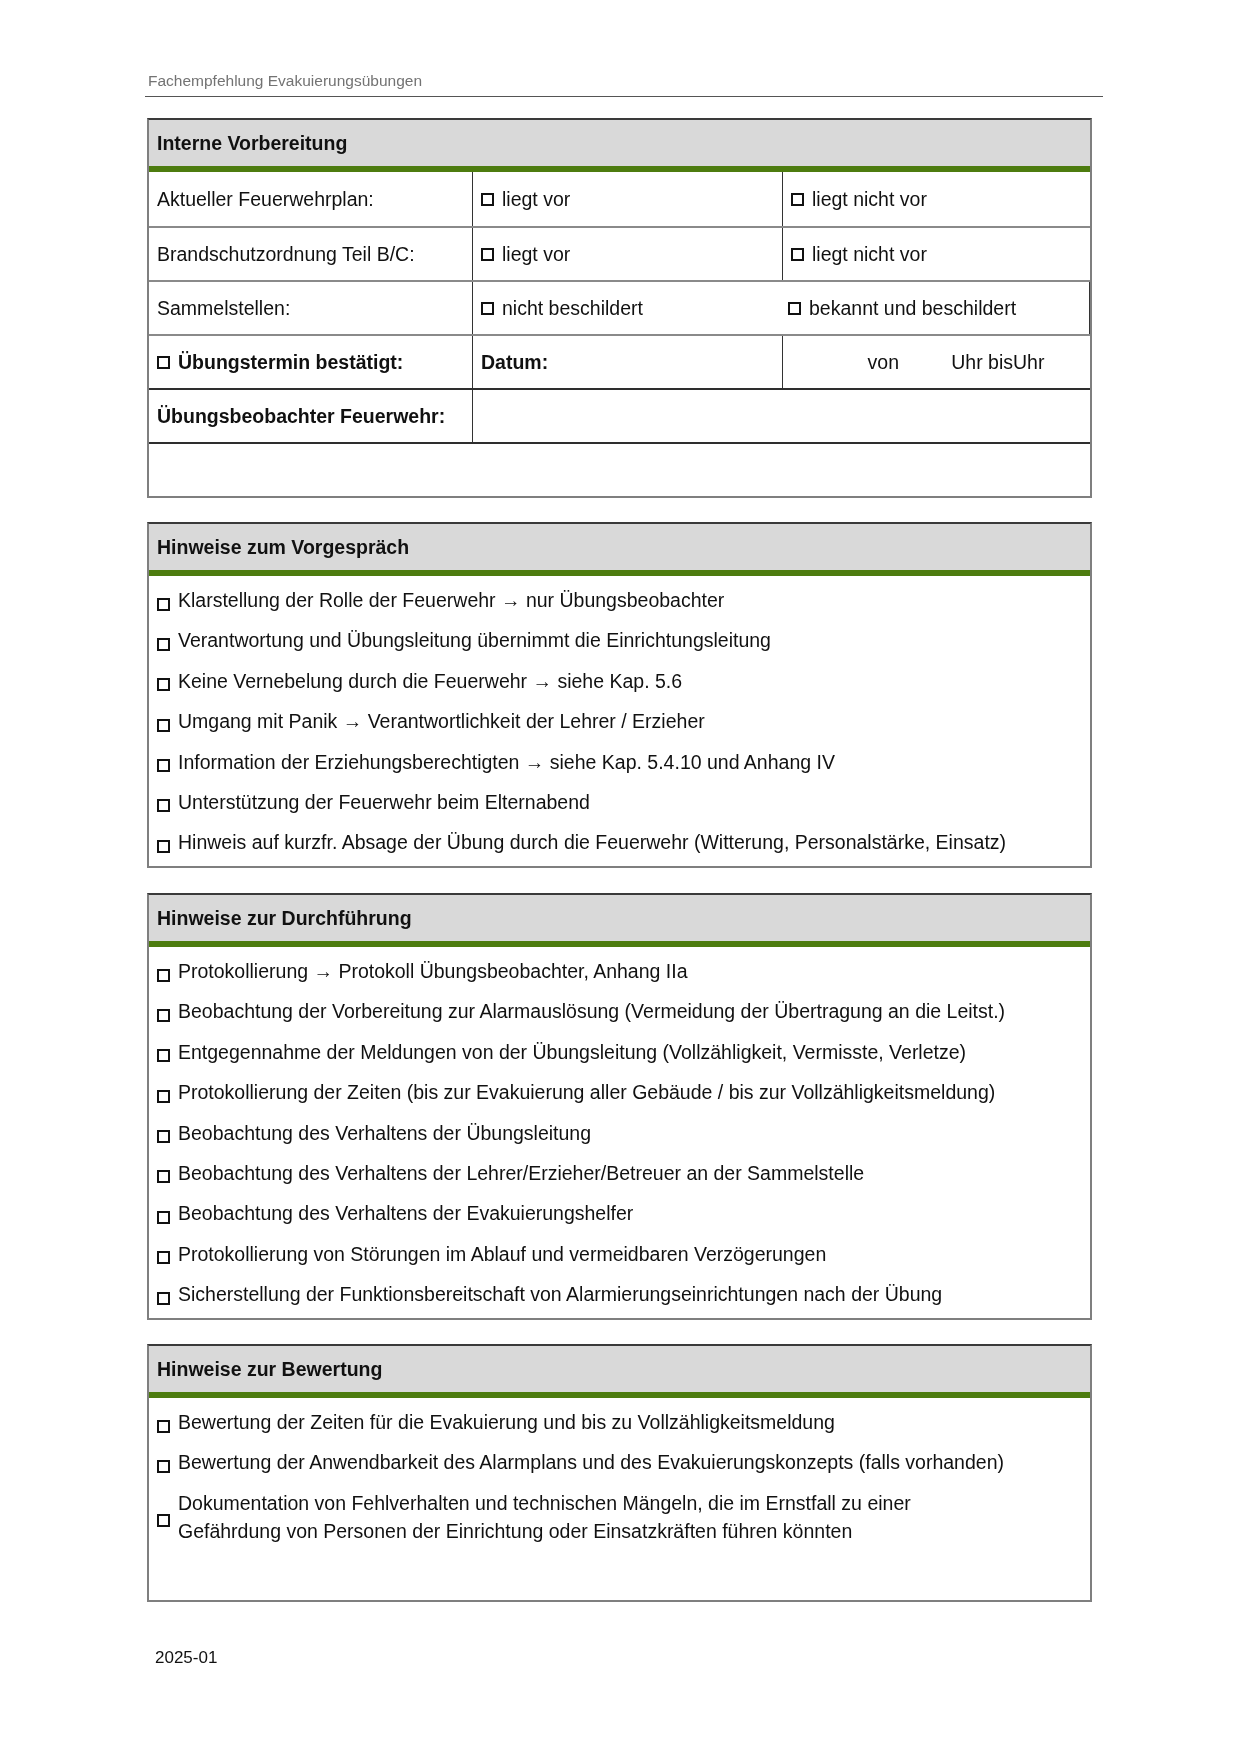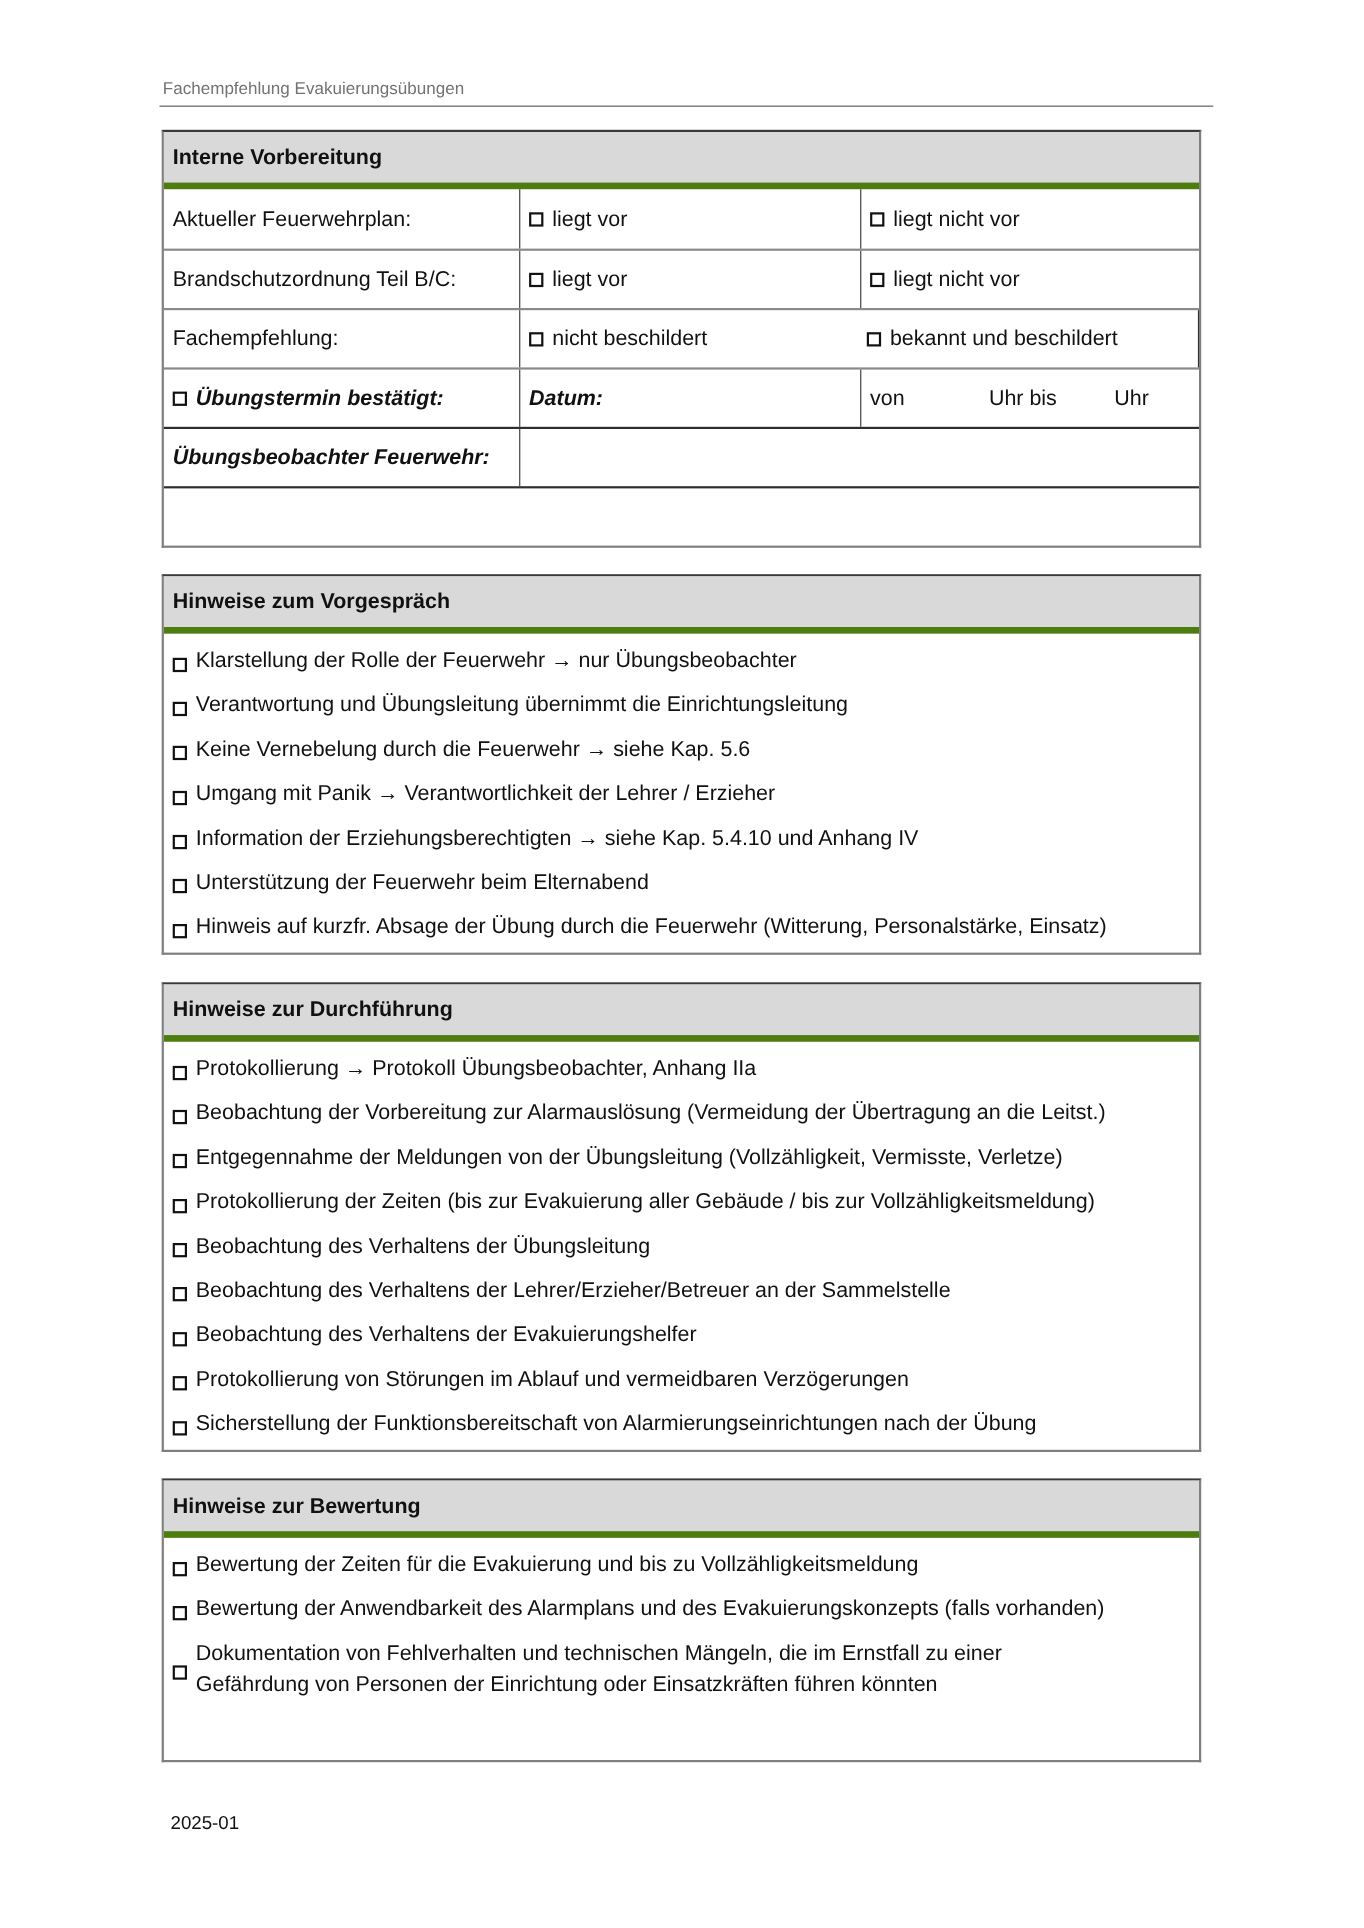--- a/index.html
+++ b/index.html
@@ -18,32 +18,32 @@
     position: absolute; left: 147px; width: 945px; box-sizing: border-box;
     border: 2px solid #7f7f7f; border-top-color: #3a3a3a;
   }
   .box-head {
     background: #d9d9d9; height: 52px; box-sizing: border-box;
     border-bottom: 6px solid #4d7c0f;
     display: flex; align-items: center; padding-left: 8px;
     font-weight: bold; font-size: 19.5px;
   }
   .grid { width: 100%; }
-  .row { display: flex; height: 54px; border-top: 2px solid #8a8a8a; box-sizing: border-box; }
+  .row { display: flex; height: 54px; border-top: 2px solid #8a8a8a; box-sizing: border-box; text-align: right; }
   .row.first { border-top: none; }
   .row.dark { border-top-color: #2e2e2e; }
   .cell {
     display: flex; align-items: center; padding-left: 8px; box-sizing: border-box;
     font-size: 19.5px; white-space: nowrap;
   }
   .c1 { width: 324px; border-right: 1.5px solid #333; }
   .c2 { width: 310px; border-right: 1.5px solid #333; }
   .c3 { flex: 1; }
   .c23 { flex: 1; }
-  .bold { font-weight: bold; font-style: italic; }
+  .bold { font-weight: bold; }
   .cb {
     display: inline-block; width: 13px; height: 13px; border: 2px solid #111;
     box-sizing: border-box; margin-right: 8px; vertical-align: -1px; flex: none;
   }
   .time-group { display: flex; font-weight: normal; }
   .time-group span { display: inline-block; }
   .list { padding: 10px 8px 8px 8px; }
   .item {
     display: flex; align-items: center; font-size: 19.5px; line-height: 28px;
     margin-bottom: 12.4px;
@@ -79,21 +79,21 @@
       <div class="cell c2">
           <span class="cb"></span>
           <span>liegt vor</span>
         </div>
       <div class="cell c3">
           <span class="cb"></span>
           <span>liegt nicht vor</span>
         </div>
     </div>
     <div class="row">
-      <div class="cell c1">Fachempfehlung:</div>
+      <div class="cell c1">Sammelstellen:</div>
       <div class="cell c3">
           <span class="cb"></span>
           <span>nicht beschildert</span>
         </div>
       <div class="cell c2">
           <span class="cb"></span>
           <span>bekannt und beschildert</span>
         </div>
     </div>
     <div class="row">

